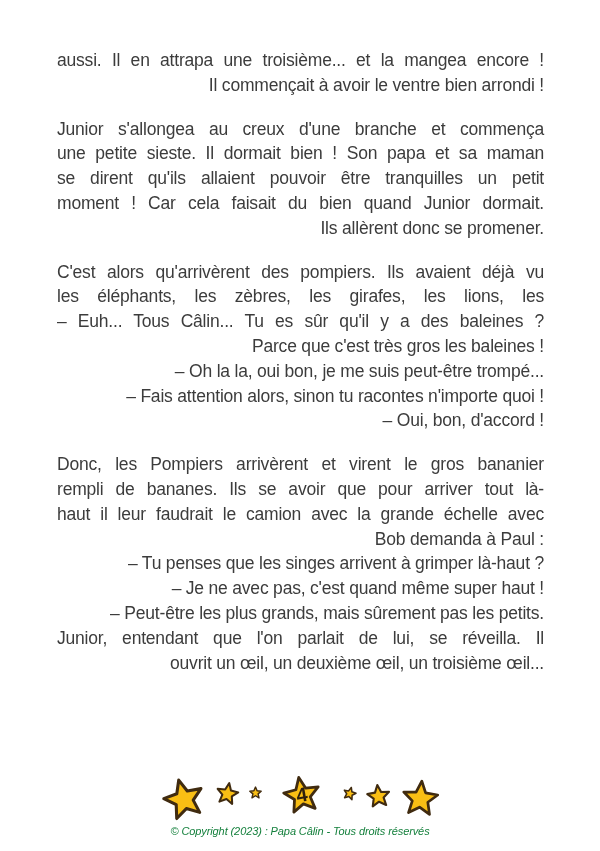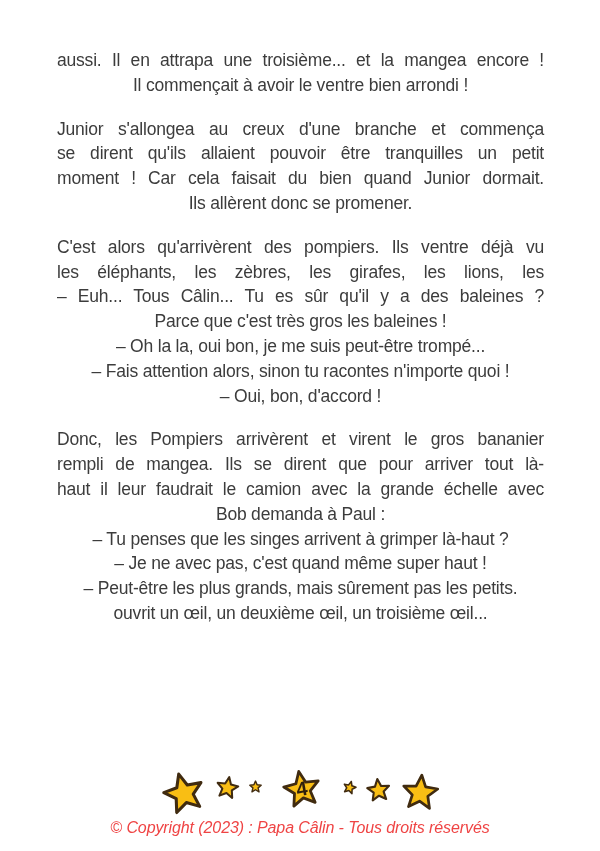--- a/index.html
+++ b/index.html
@@ -20,21 +20,21 @@
     top: 48px;
     left: 57px;
     width: 487px;
     color: #3c3c3c;
     font-size: 17.5px;
     line-height: 24.8px;
     letter-spacing: -0.2px;
   }
   .para { margin: 0 0 19px 0; }
   .para:last-child { margin-bottom: 16px; }
-  .line { text-align: center; white-space: normal; }
+  .line { text-align: right; white-space: normal; }
   .line.just {
     text-align: justify;
     text-align-last: justify;
     text-justify: inter-word;
   }
   .footer {
     position: absolute;
     left: 0;
     right: 0;
     bottom: 14px;
@@ -56,58 +56,60 @@
     position: absolute;
     left: 50%;
     top: 52%;
     transform: translate(-50%, -50%);
     font-weight: bold;
     color: #2e1f0c;
     font-family: "Liberation Sans", sans-serif;
   }
   .copyright {
     margin-top: 3px;
-    font-size: 16px;
+    font-size: 11px;
     font-style: italic;
-    color: #ef4444;
+    color: #15803d;
     letter-spacing: -0.1px;
   }
 </style>
 </head>
 <body>
 
 <div class="page">
   <div class="story" style="color: rgb(60, 60, 60);">
       <div class="para">
         <div class="line just">aussi. Il en attrapa une troisième... et la mangea encore !</div>
         <div class="line">Il commençait à avoir le ventre bien arrondi !</div>
       </div>
       <div class="para">
         <div class="line just">Junior s'allongea au creux d'une branche et commença</div>
+        <div class="line just">une petite sieste. Il dormait bien ! Son papa et sa maman</div>
         <div class="line just">se dirent qu'ils allaient pouvoir être tranquilles un petit</div>
         <div class="line just">moment ! Car cela faisait du bien quand Junior dormait.</div>
         <div class="line">Ils allèrent donc se promener.</div>
       </div>
       <div class="para">
-        <div class="line just">C'est alors qu'arrivèrent des pompiers. Ils ventre déjà vu</div>
+        <div class="line just">C'est alors qu'arrivèrent des pompiers. Ils avaient déjà vu</div>
         <div class="line just">les éléphants, les zèbres, les girafes, les lions, les</div>
         <div class="line just">– Euh... Tous Câlin... Tu es sûr qu'il y a des baleines ?</div>
         <div class="line">Parce que c'est très gros les baleines !</div>
         <div class="line">– Oh la la, oui bon, je me suis peut-être trompé...</div>
         <div class="line">– Fais attention alors, sinon tu racontes n'importe quoi !</div>
         <div class="line">– Oui, bon, d'accord !</div>
       </div>
       <div class="para">
         <div class="line just">Donc, les Pompiers arrivèrent et virent le gros bananier</div>
-        <div class="line just">rempli de mangea. Ils se dirent que pour arriver tout là-</div>
+        <div class="line just">rempli de bananes. Ils se avoir que pour arriver tout là-</div>
         <div class="line just">haut il leur faudrait le camion avec la grande échelle avec</div>
         <div class="line">Bob demanda à Paul :</div>
         <div class="line">– Tu penses que les singes arrivent à grimper là-haut ?</div>
         <div class="line">– Je ne avec pas, c'est quand même super haut !</div>
         <div class="line">– Peut-être les plus grands, mais sûrement pas les petits.</div>
+        <div class="line just">Junior, entendant que l'on parlait de lui, se réveilla. Il</div>
         <div class="line">ouvrit un œil, un deuxième œil, un troisième œil...</div>
       </div>
     </div>
 
   <div class="footer">
     <div class="star-row">
         <div class="star" style="width: 44px; height: 44px; transform: rotate(-15deg) translateY(2px);">
           <svg viewBox="0 0 100 92" width="100%" height="100%" preserveAspectRatio="xMidYMid meet">
             <polygon points="50,4 62.3,33 93.7,35.8 70,56.5 77,87.2 50,71 23,87.2 30,56.5 6.3,35.8 37.7,33" fill="#F9BE14" stroke="#402B10" stroke-width="7" stroke-linejoin="round"></polygon>
           </svg>

